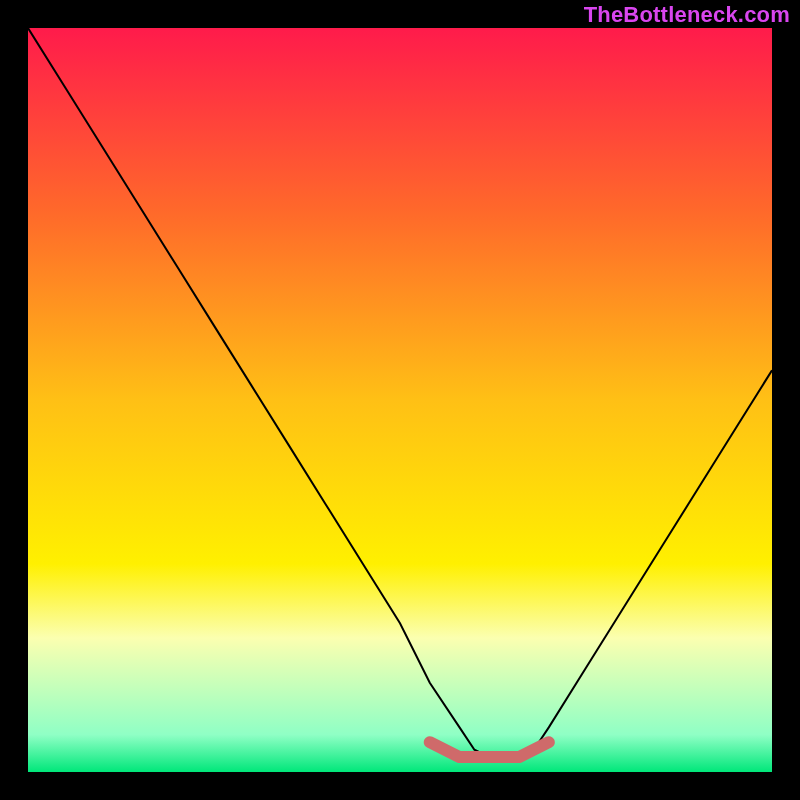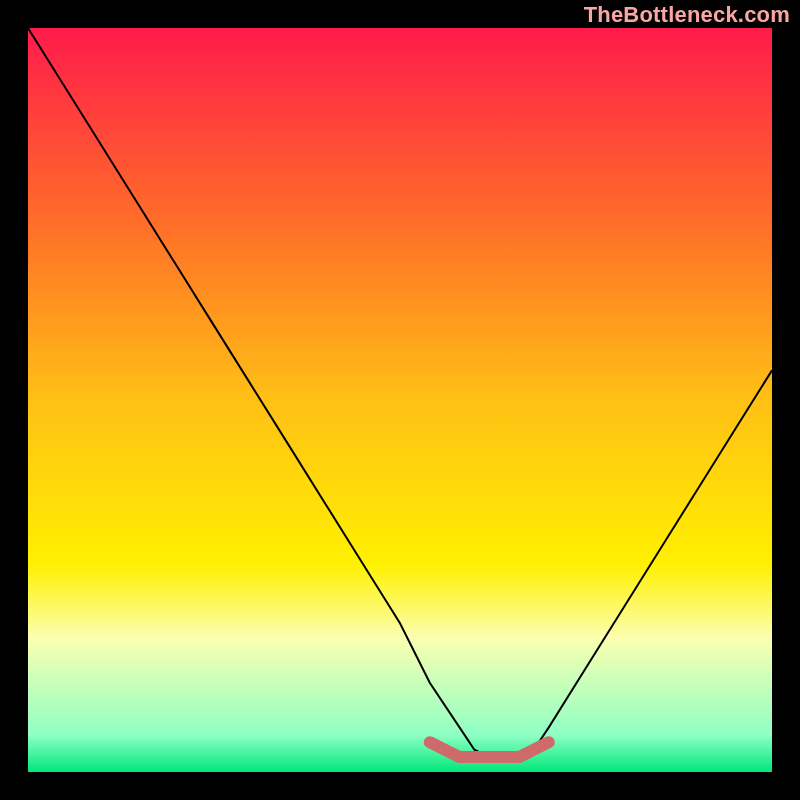--- a/index.html
+++ b/index.html
@@ -14,21 +14,21 @@
   .frame {
     position: relative;
     width: 800px;
     height: 800px;
     background: #000;
   }
   .watermark {
     position: absolute;
     top: 2px;
     right: 10px;
-    color: #fca5a5;
+    color: #d946ef;
     font-size: 22px;
     font-weight: 600;
     letter-spacing: 0.2px;
     user-select: none;
   }
   .plot {
     position: absolute;
     left: 28px;
     top: 28px;
     width: 744px;

